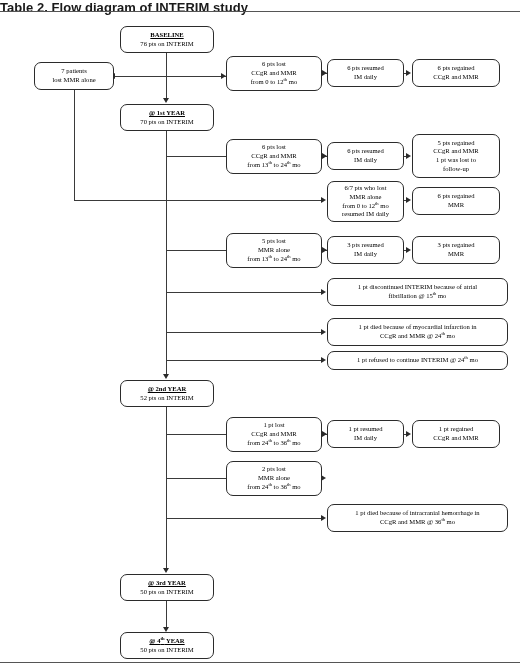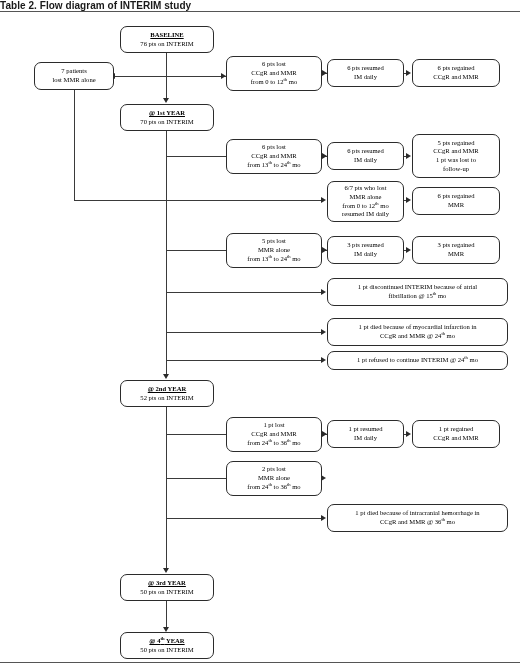--- a/index.html
+++ b/index.html
@@ -6,21 +6,21 @@
   body{
     width:520px;height:670px;background:#ffffff;
     font-family:"Liberation Serif", serif;
     position:relative;overflow:hidden;
   }
   #root{position:relative;width:520px;height:670px;}
 
   .caption{
     position:absolute;left:0px;top:0px;width:520px;
     font-family:"Liberation Sans", sans-serif;
-    font-size:10px;font-weight:bold;color:#1a1a1a;
+    font-size:13px;font-weight:bold;color:#1a1a1a;
     letter-spacing:0.05px;white-space:nowrap;
   }
   .rule{
     position:absolute;left:0px;width:520px;height:1px;background:#555;
   }
   .rule.top{top:11px;}
   .rule.bottom{top:662px;}
 
   
   .box{

